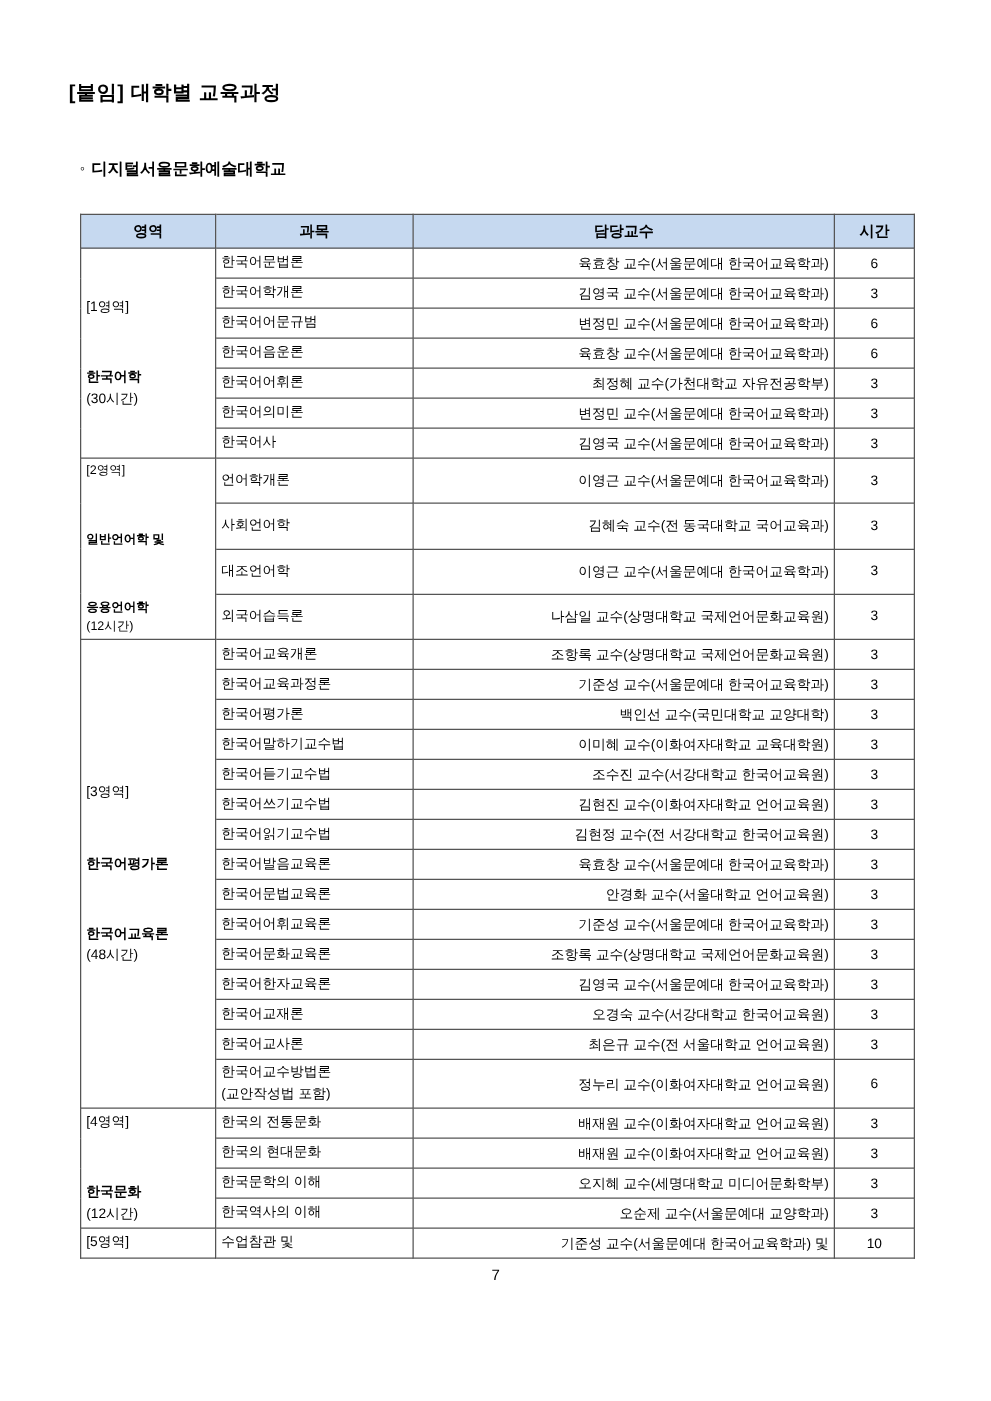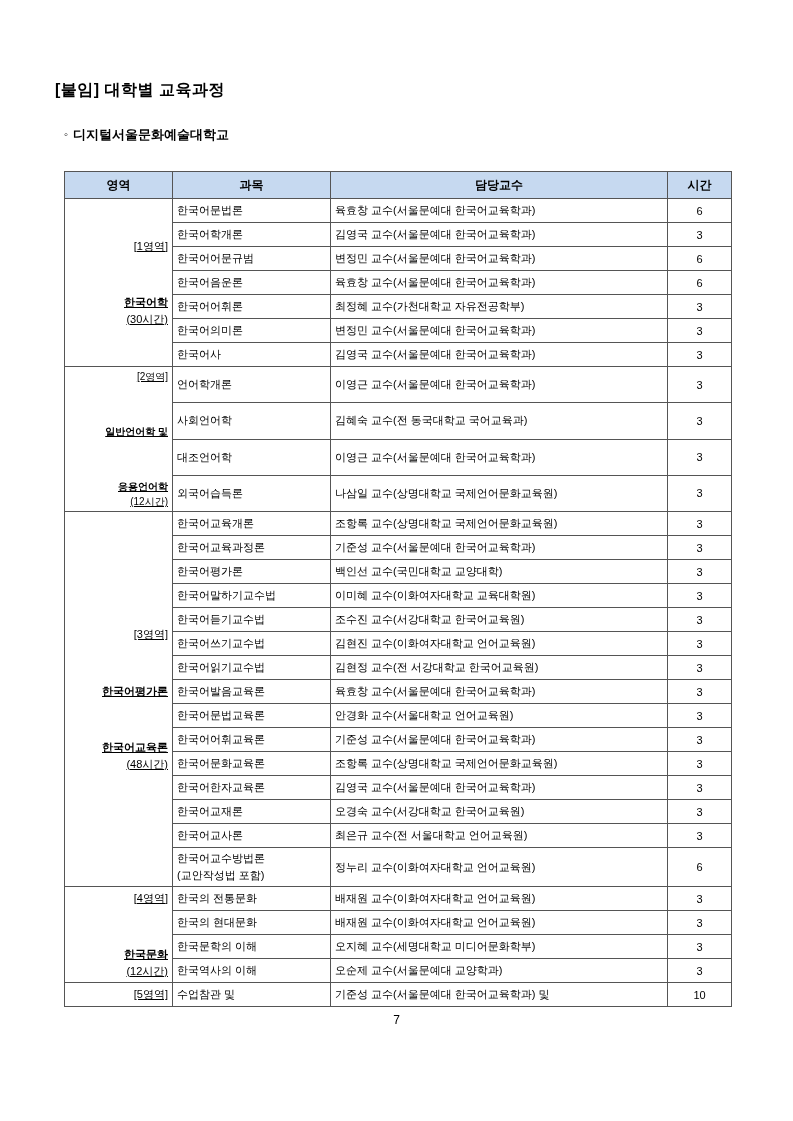--- a/index.html
+++ b/index.html
@@ -7,21 +7,21 @@
   body {
     width: 793px; height: 1121px;
     font-family: "Liberation Sans", sans-serif;
     color: #000;
     position: relative;
     overflow: hidden;
   }
   .page { position: absolute; left: 0; top: 0; width: 793px; height: 1121px; background: #fff; }
 
   .doc-title {
-    position: absolute; left: 55px; top: 80px;
+    position: absolute; left: 55px; top: 64px;
     font-size: 16px; font-weight: bold; letter-spacing: 0.5px;
   }
   .section-line {
     position: absolute; left: 64px; top: 126px;
     font-size: 13px; font-weight: bold;
   }
   .section-line .bullet { font-size: 11px; margin-right: 5px; position: relative; top: -1px; }
 
   table.curriculum {
     position: absolute; left: 64px; top: 171px;
@@ -36,26 +36,26 @@
   }
   table.curriculum th {
     background: #c6d9f0;
     font-weight: bold;
     font-size: 12px;
     height: 27px;
     text-align: center;
   }
   table.curriculum td { height: 24px; padding: 2px 4px; }
 
-  td.area-cell { text-align: right; line-height: 1.5; font-size: 11px; text-decoration: underline; }
+  td.area-cell { text-align: left; line-height: 1.5; font-size: 11px; }
   td.area-cell.small { font-size: 10px; }
   td.area-cell .bold { font-weight: bold; margin-top: 40px; }
 
   td.subject-cell { text-align: left; padding-left: 12px; white-space: pre-line; line-height: 1.55; }
-  td.professor-cell { text-align: left; padding-left: 14px; }
+  td.professor-cell { text-align: right; padding-left: 14px; }
   td.hours-cell { text-align: center; }
 
   .page-number {
     position: absolute; left: 0; top: 1013px; width: 793px;
     text-align: center; font-size: 12px;
   }
 </style>
 </head>
 <body>
 

